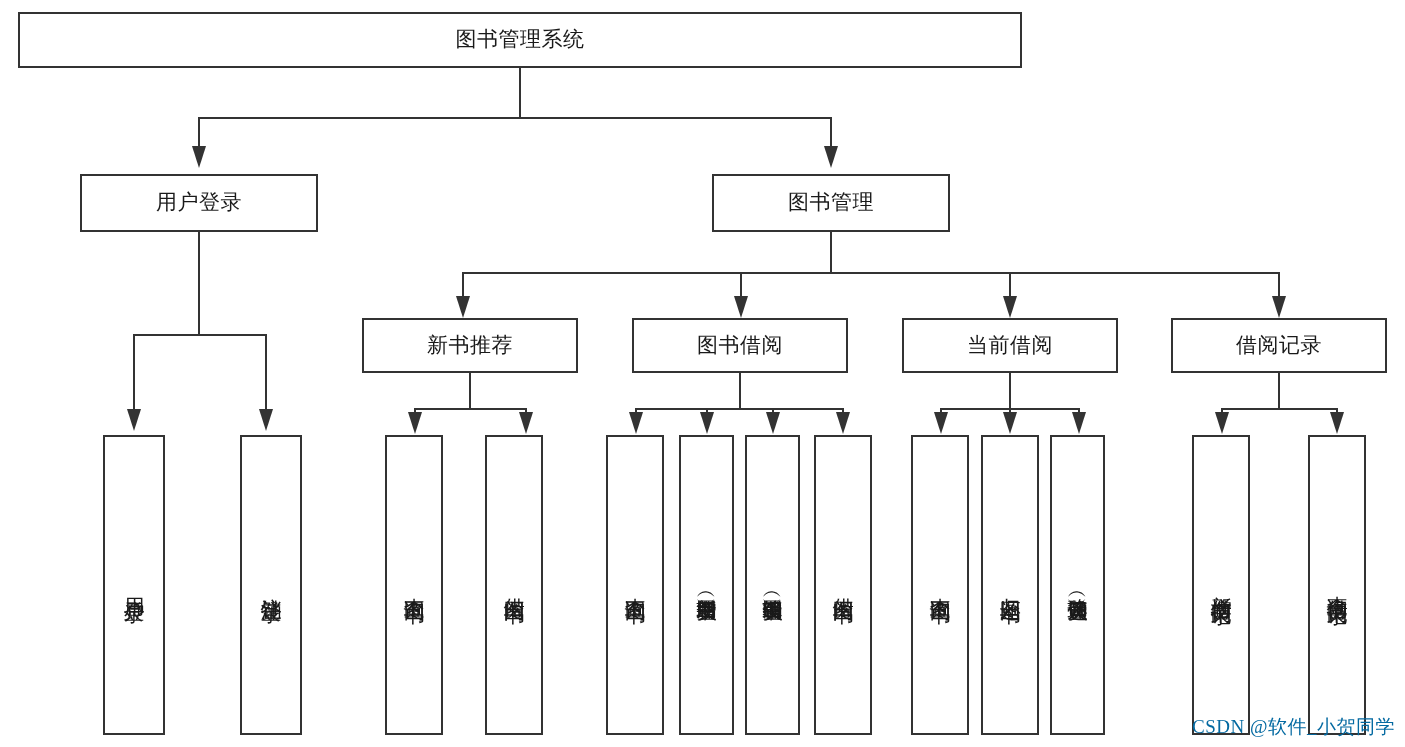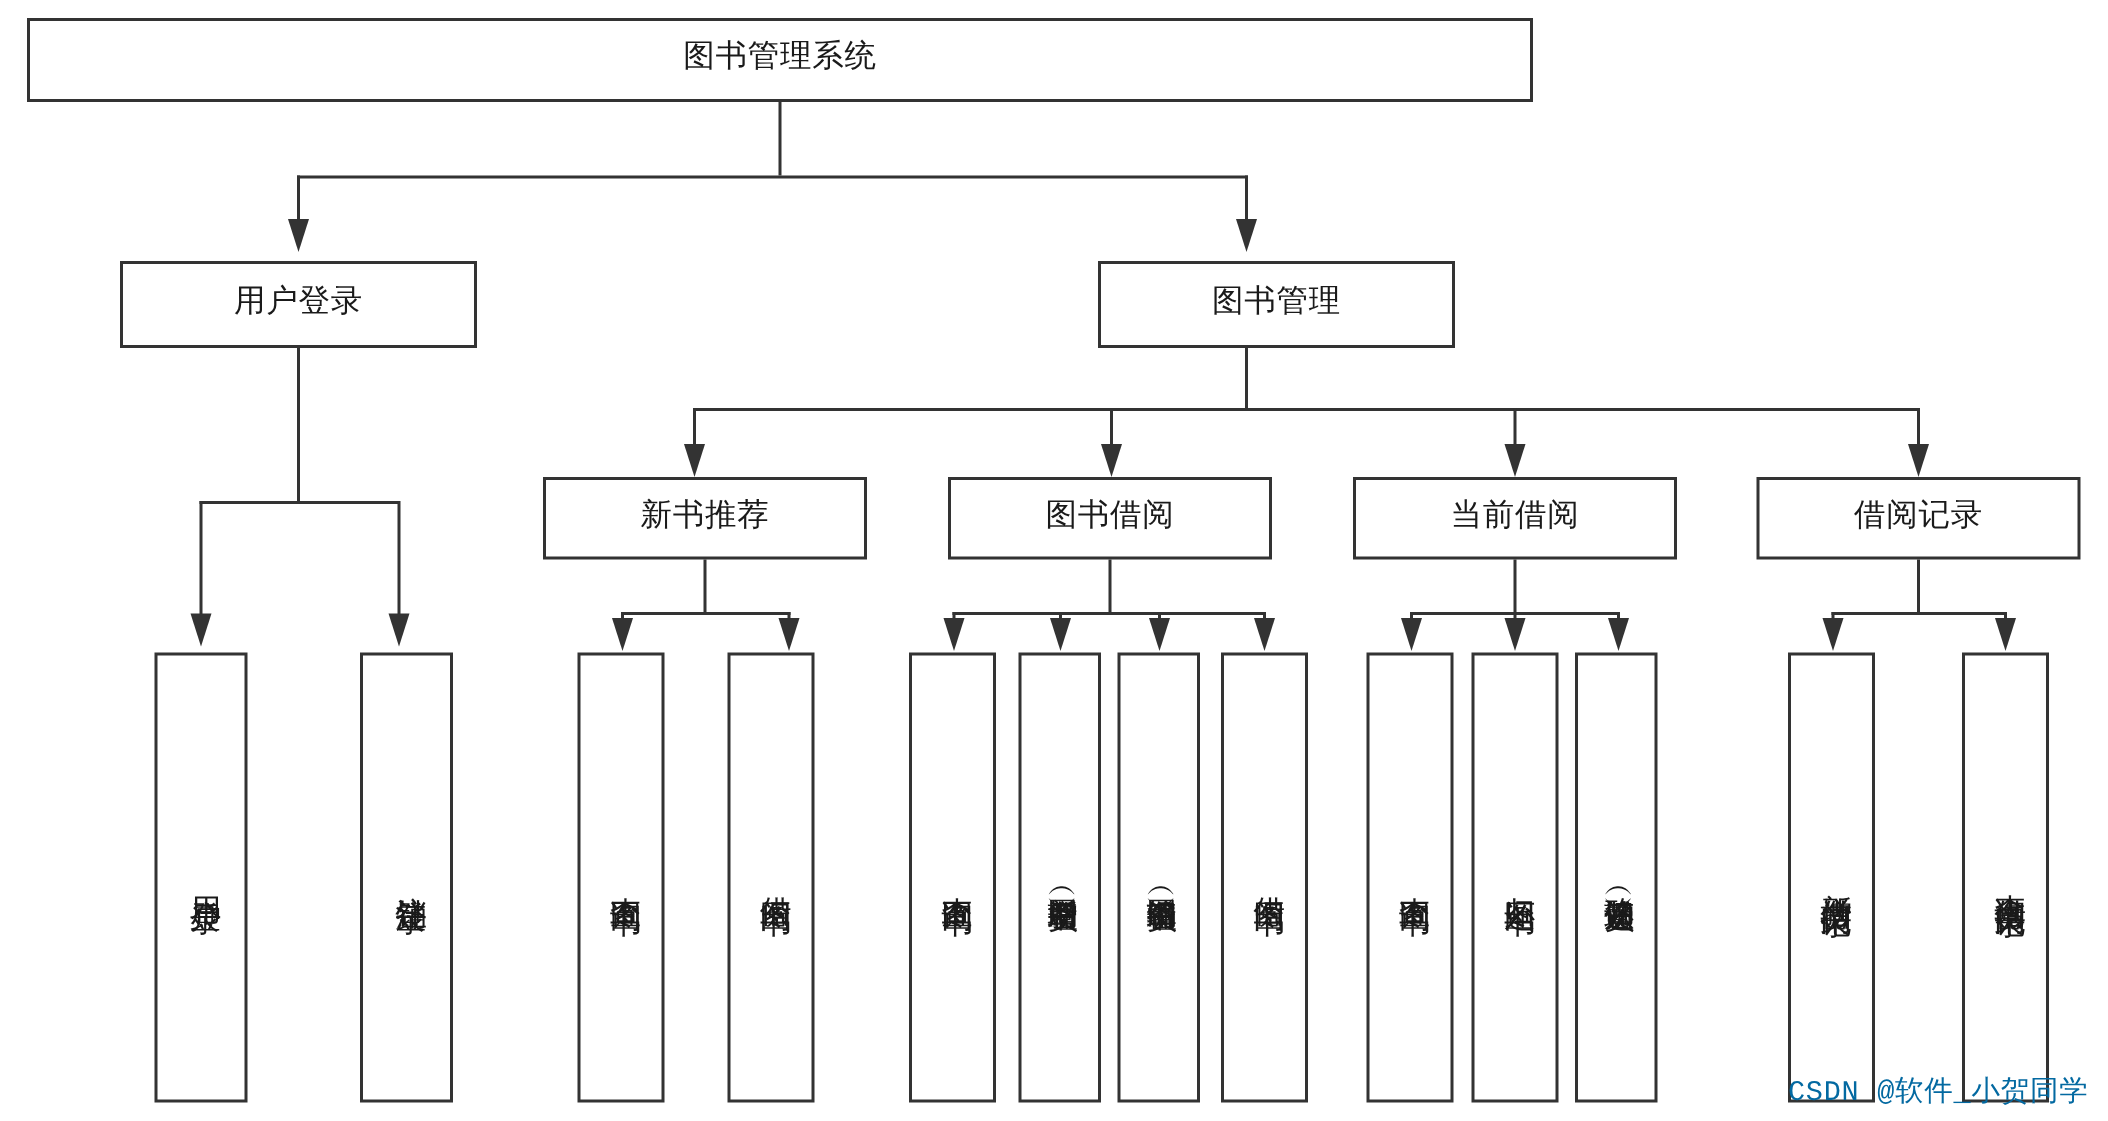--- a/index.html
+++ b/index.html
@@ -5,21 +5,21 @@
   html, body {
     margin: 0;
     padding: 0;
     background: #ffffff;
   }
   #canvas {
     position: relative;
     width: 1405px;
     height: 747px;
     background: #ffffff;
-    font-family: Liberation Mono, monospace;
+    font-family: Liberation Serif, serif;
     overflow: hidden;
   }
   .node {
     position: absolute;
     box-sizing: border-box;
     border: 2px solid #333333;
     background: #ffffff;
     display: flex;
     align-items: center;
     justify-content: center;
@@ -81,21 +81,21 @@
 
   <div class="edge edge-v" style="left:198px; top:117px; width:2px; height:31px;"></div>
   <div class="arrow" style="left:192px; top:146px;"></div>
 
   <div class="edge edge-v" style="left:830px; top:117px; width:2px; height:31px;"></div>
   <div class="arrow" style="left:824px; top:146px;"></div>
 
   <div class="node node-h" style="left:80px; top:174px; width:238px; height:58px;">
     <span>用户登录</span>
   </div>
-  <div class="node node-h" style="left:712px; top:174px; width:238px; height:58px;margin-left:20px;">
+  <div class="node node-h" style="left:712px; top:174px; width:238px; height:58px;">
     <span>图书管理</span>
   </div>
 
   <div class="edge edge-v" style="left:198px; top:232px; width:2px; height:102px;"></div>
   <div class="edge edge-h" style="left:133px; top:334px; width:133px; height:2px;"></div>
   <div class="edge edge-v" style="left:133px; top:334px; width:2px; height:76px;"></div>
   <div class="arrow" style="left:127px; top:409px;"></div>
   <div class="edge edge-v" style="left:265px; top:334px; width:2px; height:76px;"></div>
   <div class="arrow" style="left:259px; top:409px;"></div>
 

